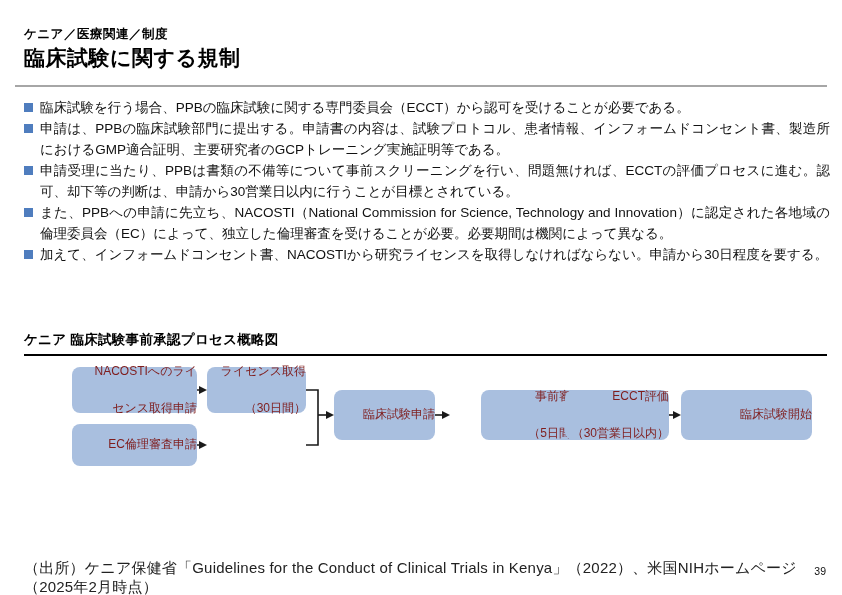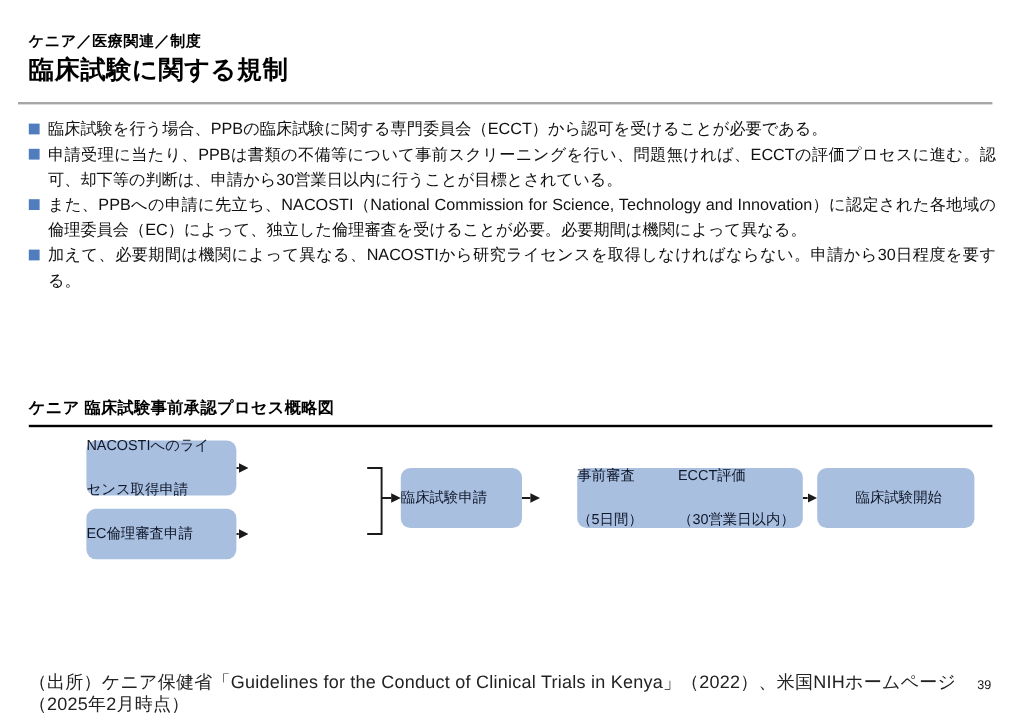--- a/index.html
+++ b/index.html
@@ -33,22 +33,22 @@
   .diagram-heading{
     position:absolute;left:24px;top:331px;width:803px;
     font-size:13.5px;font-weight:bold;
     border-bottom:2px solid #000;padding-bottom:5px;letter-spacing:.3px;
   }
   .diagram{
     position:absolute;left:0;top:360px;width:842px;height:115px;
   }
   .dbox{
     position:absolute;background:#a9bfdf;border-radius:8px;
-    display:flex;flex-direction:column;align-items:flex-start;justify-content:center;
-    font-size:12px;line-height:1.45;text-align:center;color:#0f172a;gap:19px;
+    display:flex;flex-direction:column;align-items:flex-end;justify-content:center;
+    font-size:12px;line-height:1.45;text-align:center;color:#7f1d1d;gap:19px;
   }
   .b1{left:72px;top:7px;width:125px;height:46px;}
   .b2{left:207px;top:7px;width:99px;height:46px;}
   .b3{left:72px;top:64px;width:125px;height:42px;}
   .b4{left:207px;top:64px;width:99px;height:42px;}
   .b5{left:334px;top:30px;width:101px;height:50px;}
   .b6{left:450px;top:30px;width:102px;height:50px;margin-left:31px;}
   .b7{left:565px;top:30px;width:104px;height:50px;}
   .b8{left:681px;top:30px;width:99px;height:50px;padding-left:32px;}
   .connectors{position:absolute;left:0;top:0;width:842px;height:115px;}
@@ -66,29 +66,33 @@
 <h1 class="page-title" style="margin:0;">臨床試験に関する規制</h1>
 <div class="rule-top"></div>
 
 <div class="bullets">
   <div class="bullet">
     <span class="sq"></span>
     <span class="txt">臨床試験を行う場合、PPBの臨床試験に関する専門委員会（ECCT）から認可を受けることが必要である。</span>
   </div>
   <div class="bullet">
     <span class="sq"></span>
+    <span class="txt">申請は、PPBの臨床試験部門に提出する。申請書の内容は、試験プロトコル、患者情報、インフォームドコンセント書、製造所におけるGMP適合証明、主要研究者のGCPトレーニング実施証明等である。</span>
+  </div>
+  <div class="bullet">
+    <span class="sq"></span>
     <span class="txt">申請受理に当たり、PPBは書類の不備等について事前スクリーニングを行い、問題無ければ、ECCTの評価プロセスに進む。認可、却下等の判断は、申請から30営業日以内に行うことが目標とされている。</span>
   </div>
   <div class="bullet">
     <span class="sq"></span>
     <span class="txt">また、PPBへの申請に先立ち、NACOSTI（National Commission for Science, Technology and Innovation）に認定された各地域の倫理委員会（EC）によって、独立した倫理審査を受けることが必要。必要期間は機関によって異なる。</span>
   </div>
   <div class="bullet">
     <span class="sq"></span>
-    <span class="txt">加えて、必要期間は機関によって異なる、NACOSTIから研究ライセンスを取得しなければならない。申請から30日程度を要する。</span>
+    <span class="txt">加えて、インフォームドコンセント書、NACOSTIから研究ライセンスを取得しなければならない。申請から30日程度を要する。</span>
   </div>
 </div>
 
 <div class="diagram-heading">ケニア 臨床試験事前承認プロセス概略図</div>
 
 <div class="diagram">
 
   <svg class="connectors" viewBox="0 0 842 115" xmlns="http://www.w3.org/2000/svg">
     <defs>
       <marker id="ah" markerUnits="userSpaceOnUse" markerWidth="8" markerHeight="8" refX="0" refY="4" orient="auto">
@@ -101,20 +105,24 @@
     <line x1="318" y1="55" x2="326" y2="55" stroke="#1a1a1a" stroke-width="1.6" marker-end="url(#ah)"></line>
     <line x1="435" y1="55" x2="442" y2="55" stroke="#1a1a1a" stroke-width="1.6" marker-end="url(#ah)"></line>
     <line x1="552" y1="55" x2="557" y2="55" stroke="#1a1a1a" stroke-width="1.6" marker-end="url(#ah)"></line>
     <line x1="669" y1="55" x2="673" y2="55" stroke="#1a1a1a" stroke-width="1.6" marker-end="url(#ah)"></line>
   </svg>
 
   <div class="dbox b1">
     <span>NACOSTIへのライ</span>
     <span>センス取得申請</span>
   </div>
+  <div class="dbox b2">
+    <span>ライセンス取得</span>
+    <span>（30日間）</span>
+  </div>
   <div class="dbox b3">
     <span>EC倫理審査申請</span>
   </div>
   <div class="dbox b5">
     <span>臨床試験申請</span>
   </div>
   <div class="dbox b6">
     <span>事前審査</span>
     <span>（5日間）</span>
   </div>

